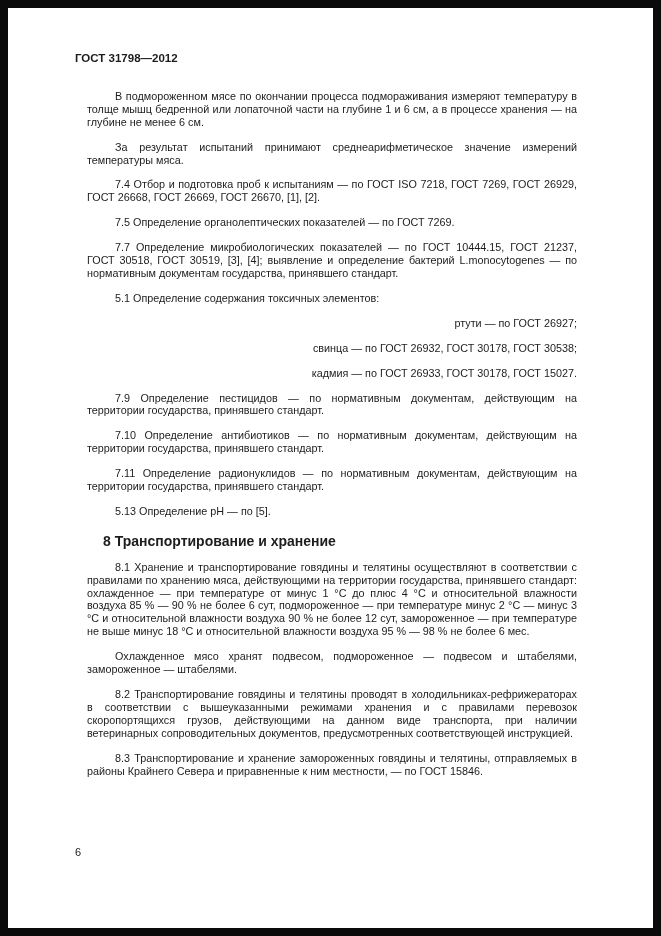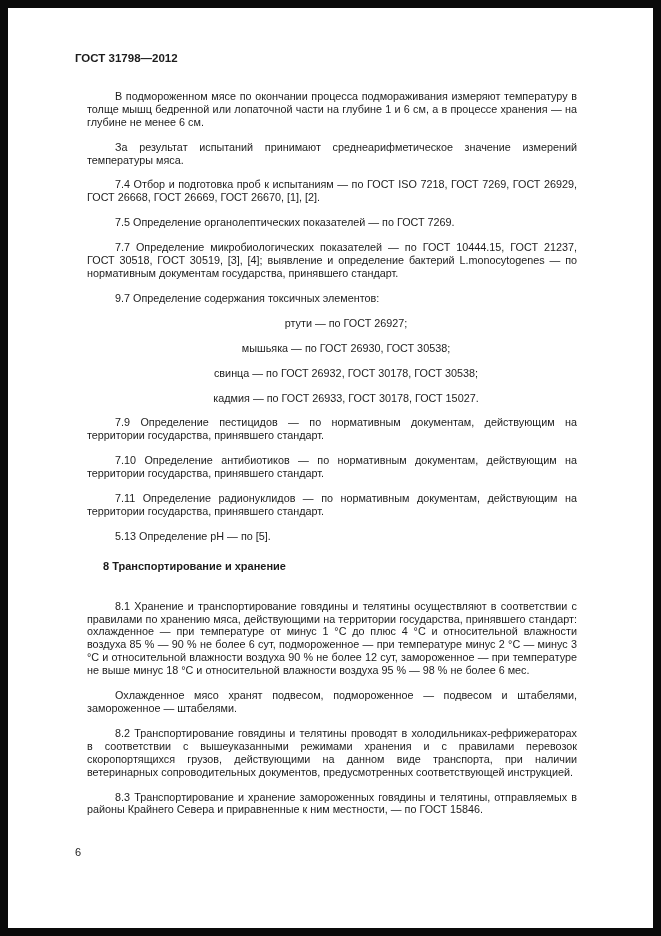--- a/index.html
+++ b/index.html
@@ -40,26 +40,26 @@
   }
   .doc-body p {
     margin: 12px;
     text-align: justify;
   }
   .doc-body p.body {
     text-indent: 28px;
   }
   .doc-body p.list {
     text-indent: 28px;
-    text-align: center;
+    text-align: right;
   }
   .doc-body h2.heading {
-    font-size: 11px;
+    font-size: 14px;
     font-weight: bold;
-    margin: 17px 0 27px 0;
+    margin: 17px 0 13px 0;
     text-indent: 28px;
   }
   .page-number {
     position: absolute;
     left: 67px;
     bottom: 70px;
     font-family: "Liberation Sans", sans-serif;
     font-size: 11px;
     color: #1c1c1c;
   }
@@ -70,23 +70,22 @@
 <div class="frame">
   <div class="page">
     <div class="content">
       <div class="doc-header">ГОСТ 31798—2012</div>
       <div class="doc-body">
           <p class="body">В подмороженном мясе по окончании процесса подмораживания измеряют температуру в толще мышц бедренной или лопаточной части на глубине 1 и 6 см, а в процессе хранения — на глубине не менее 6 см.</p>
           <p class="body">За результат испытаний принимают среднеарифметическое значение измерений температуры мяса.</p>
           <p class="body">7.4 Отбор и подготовка проб к испытаниям — по ГОСТ ISO 7218, ГОСТ 7269, ГОСТ 26929, ГОСТ 26668, ГОСТ 26669, ГОСТ 26670, [1], [2].</p>
           <p class="body">7.5 Определение органолептических показателей — по ГОСТ 7269.</p>
           <p class="body">7.7 Определение микробиологических показателей — по ГОСТ 10444.15, ГОСТ 21237, ГОСТ 30518, ГОСТ 30519, [3], [4]; выявление и определение бактерий L.monocytogenes — по нормативным документам государства, принявшего стандарт.</p>
-          <p class="body">9.7 Определение содержания токсичных элементов:</p>
+          <p class="body">5.1 Определение содержания токсичных элементов:</p>
           <p class="list">ртути — по ГОСТ 26927;</p>
-          <p class="list">мышьяка — по ГОСТ 26930, ГОСТ 30538;</p>
           <p class="list">свинца — по ГОСТ 26932, ГОСТ 30178, ГОСТ 30538;</p>
           <p class="list">кадмия — по ГОСТ 26933, ГОСТ 30178, ГОСТ 15027.</p>
           <p class="body">7.9 Определение пестицидов — по нормативным документам, действующим на территории государства, принявшего стандарт.</p>
           <p class="body">7.10 Определение антибиотиков — по нормативным документам, действующим на территории государства, принявшего стандарт.</p>
           <p class="body">7.11 Определение радионуклидов — по нормативным документам, действующим на территории государства, принявшего стандарт.</p>
           <p class="body">5.13 Определение pH — по [5].</p>
           <h2 class="heading">8 Транспортирование и хранение</h2>
           <p class="body">8.1 Хранение и транспортирование говядины и телятины осуществляют в соответствии с правилами по хранению мяса, действующими на территории государства, принявшего стандарт: охлажденное — при температуре от минус 1 °С до плюс 4 °С и относительной влажности воздуха 85 % — 90 % не более 6 сут, подмороженное — при температуре минус 2 °С — минус 3 °С и относительной влажности воздуха 90 % не более 12 сут, замороженное — при температуре не выше минус 18 °С и относительной влажности воздуха 95 % — 98 % не более 6 мес.</p>
           <p class="body">Охлажденное мясо хранят подвесом, подмороженное — подвесом и штабелями, замороженное — штабелями.</p>
           <p class="body">8.2 Транспортирование говядины и телятины проводят в холодильниках-рефрижераторах в соответствии с вышеуказанными режимами хранения и с правилами перевозок скоропортящихся грузов, действующими на данном виде транспорта, при наличии ветеринарных сопроводительных документов, предусмотренных соответствующей инструкцией.</p>

